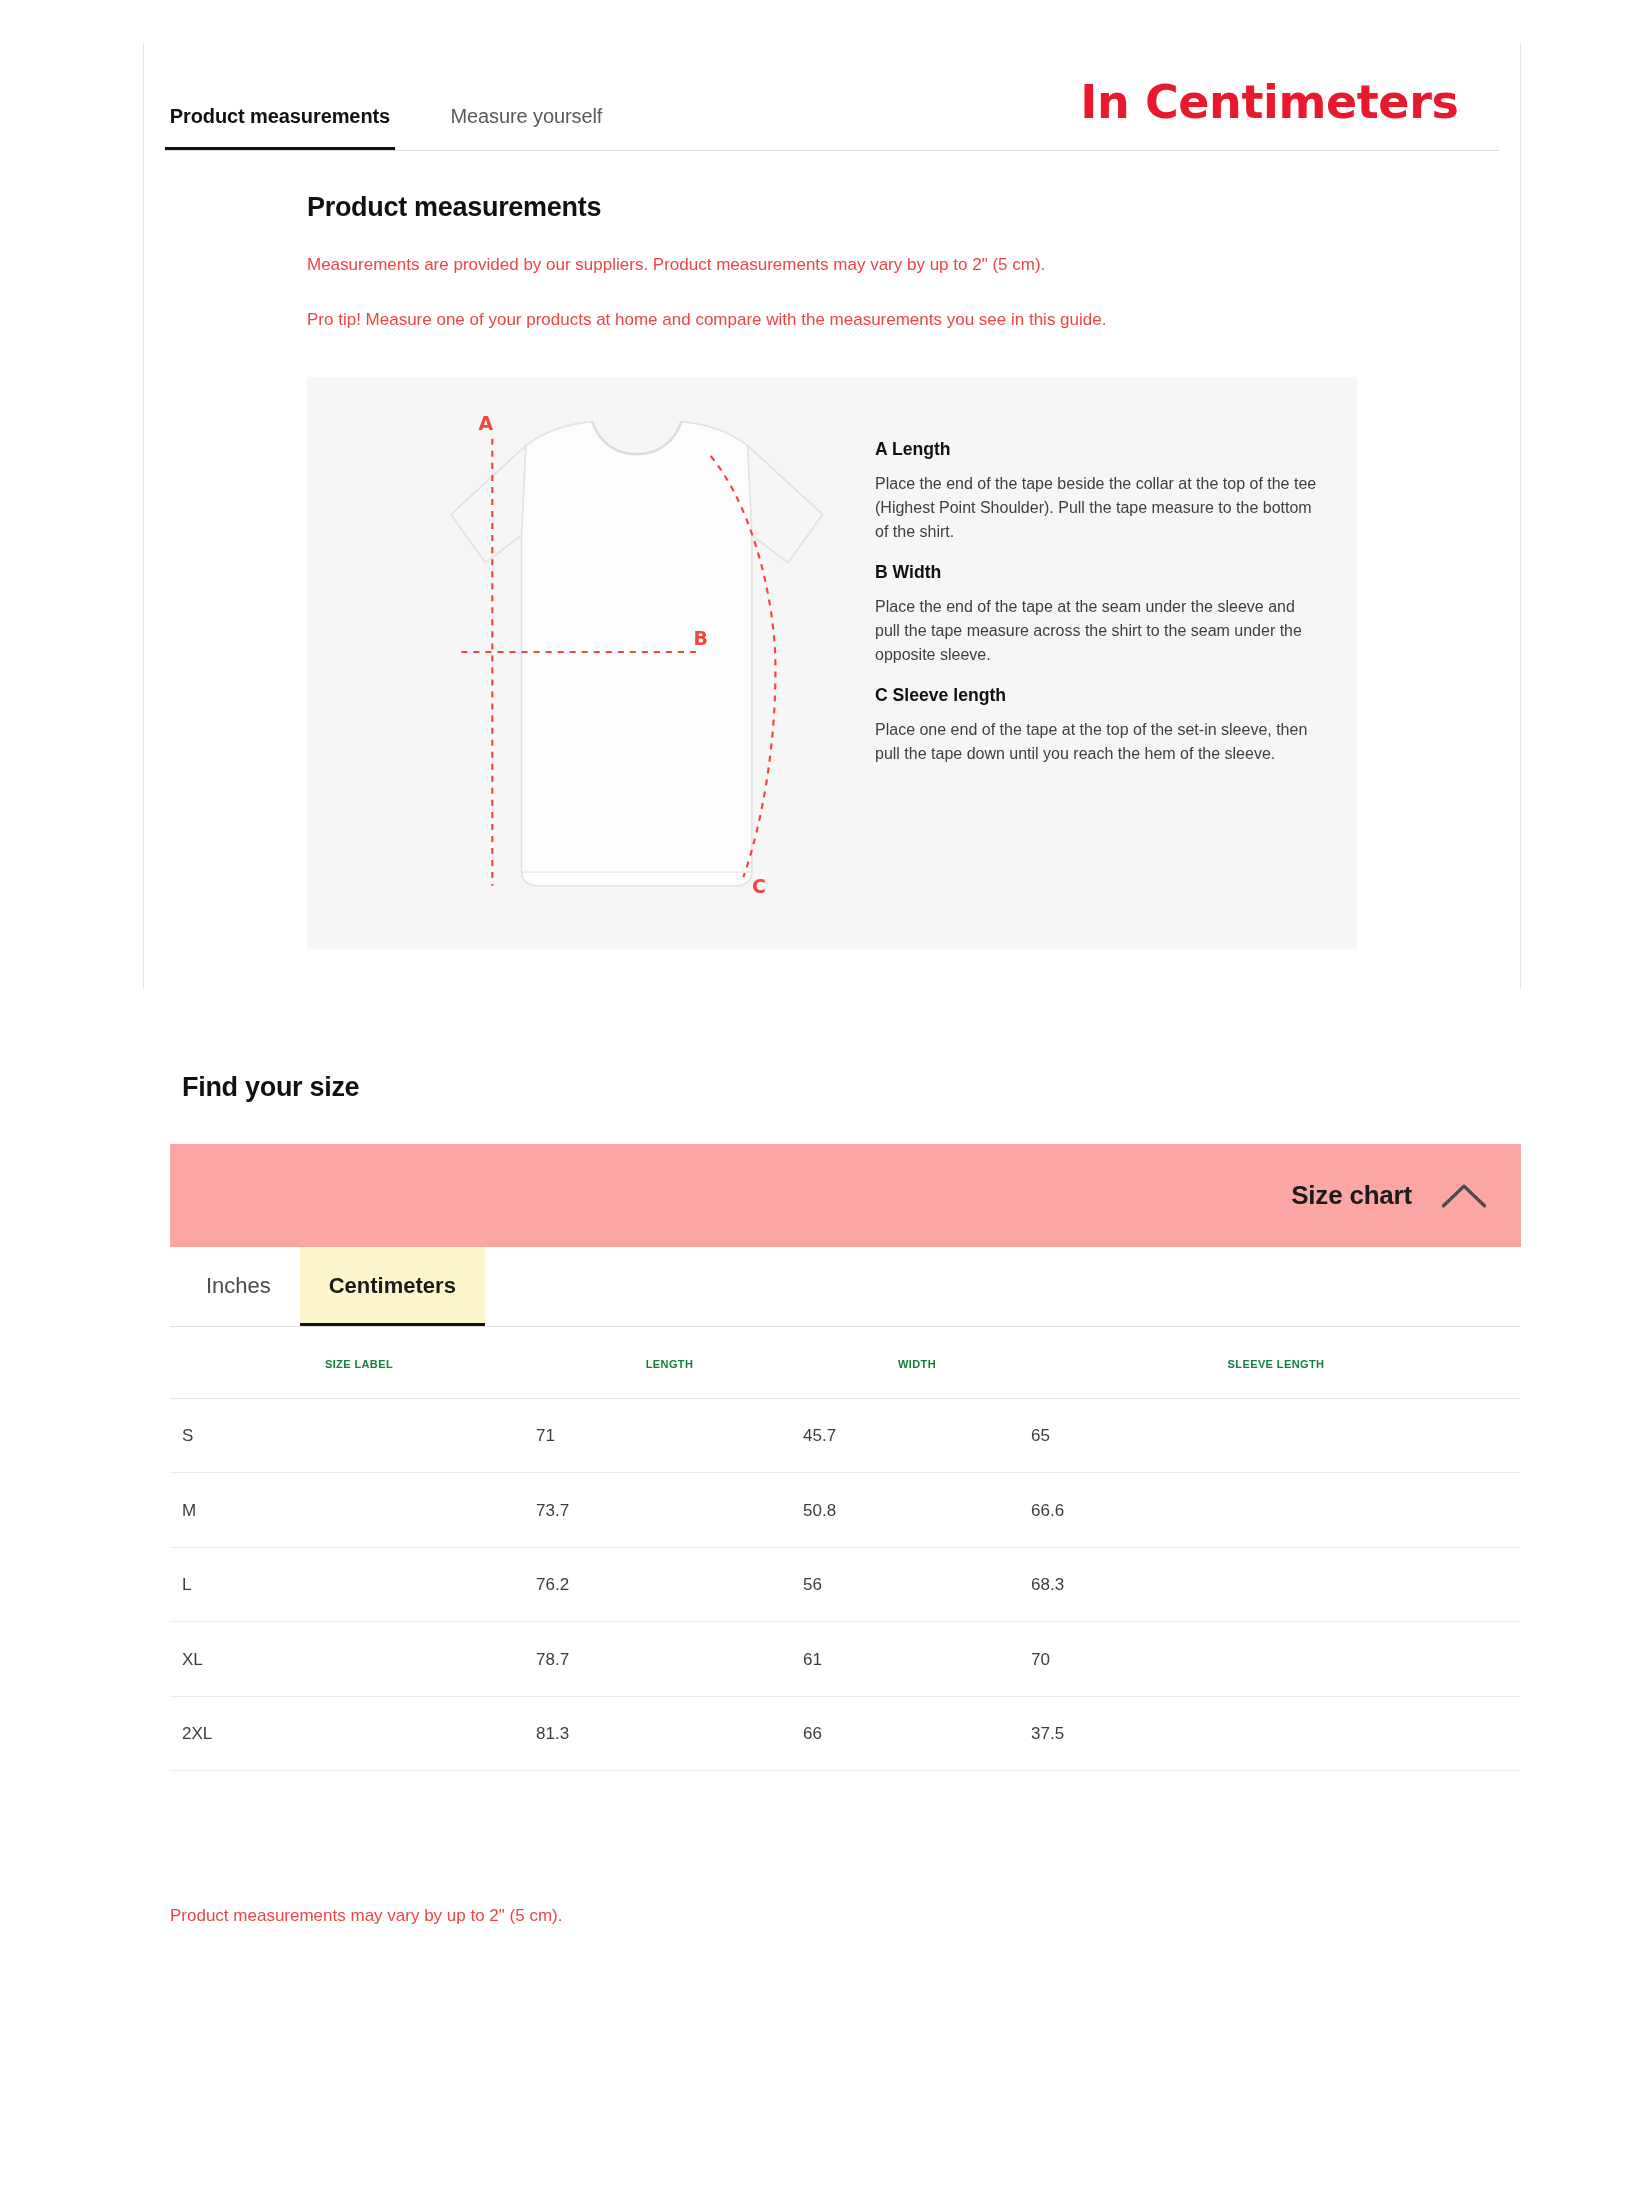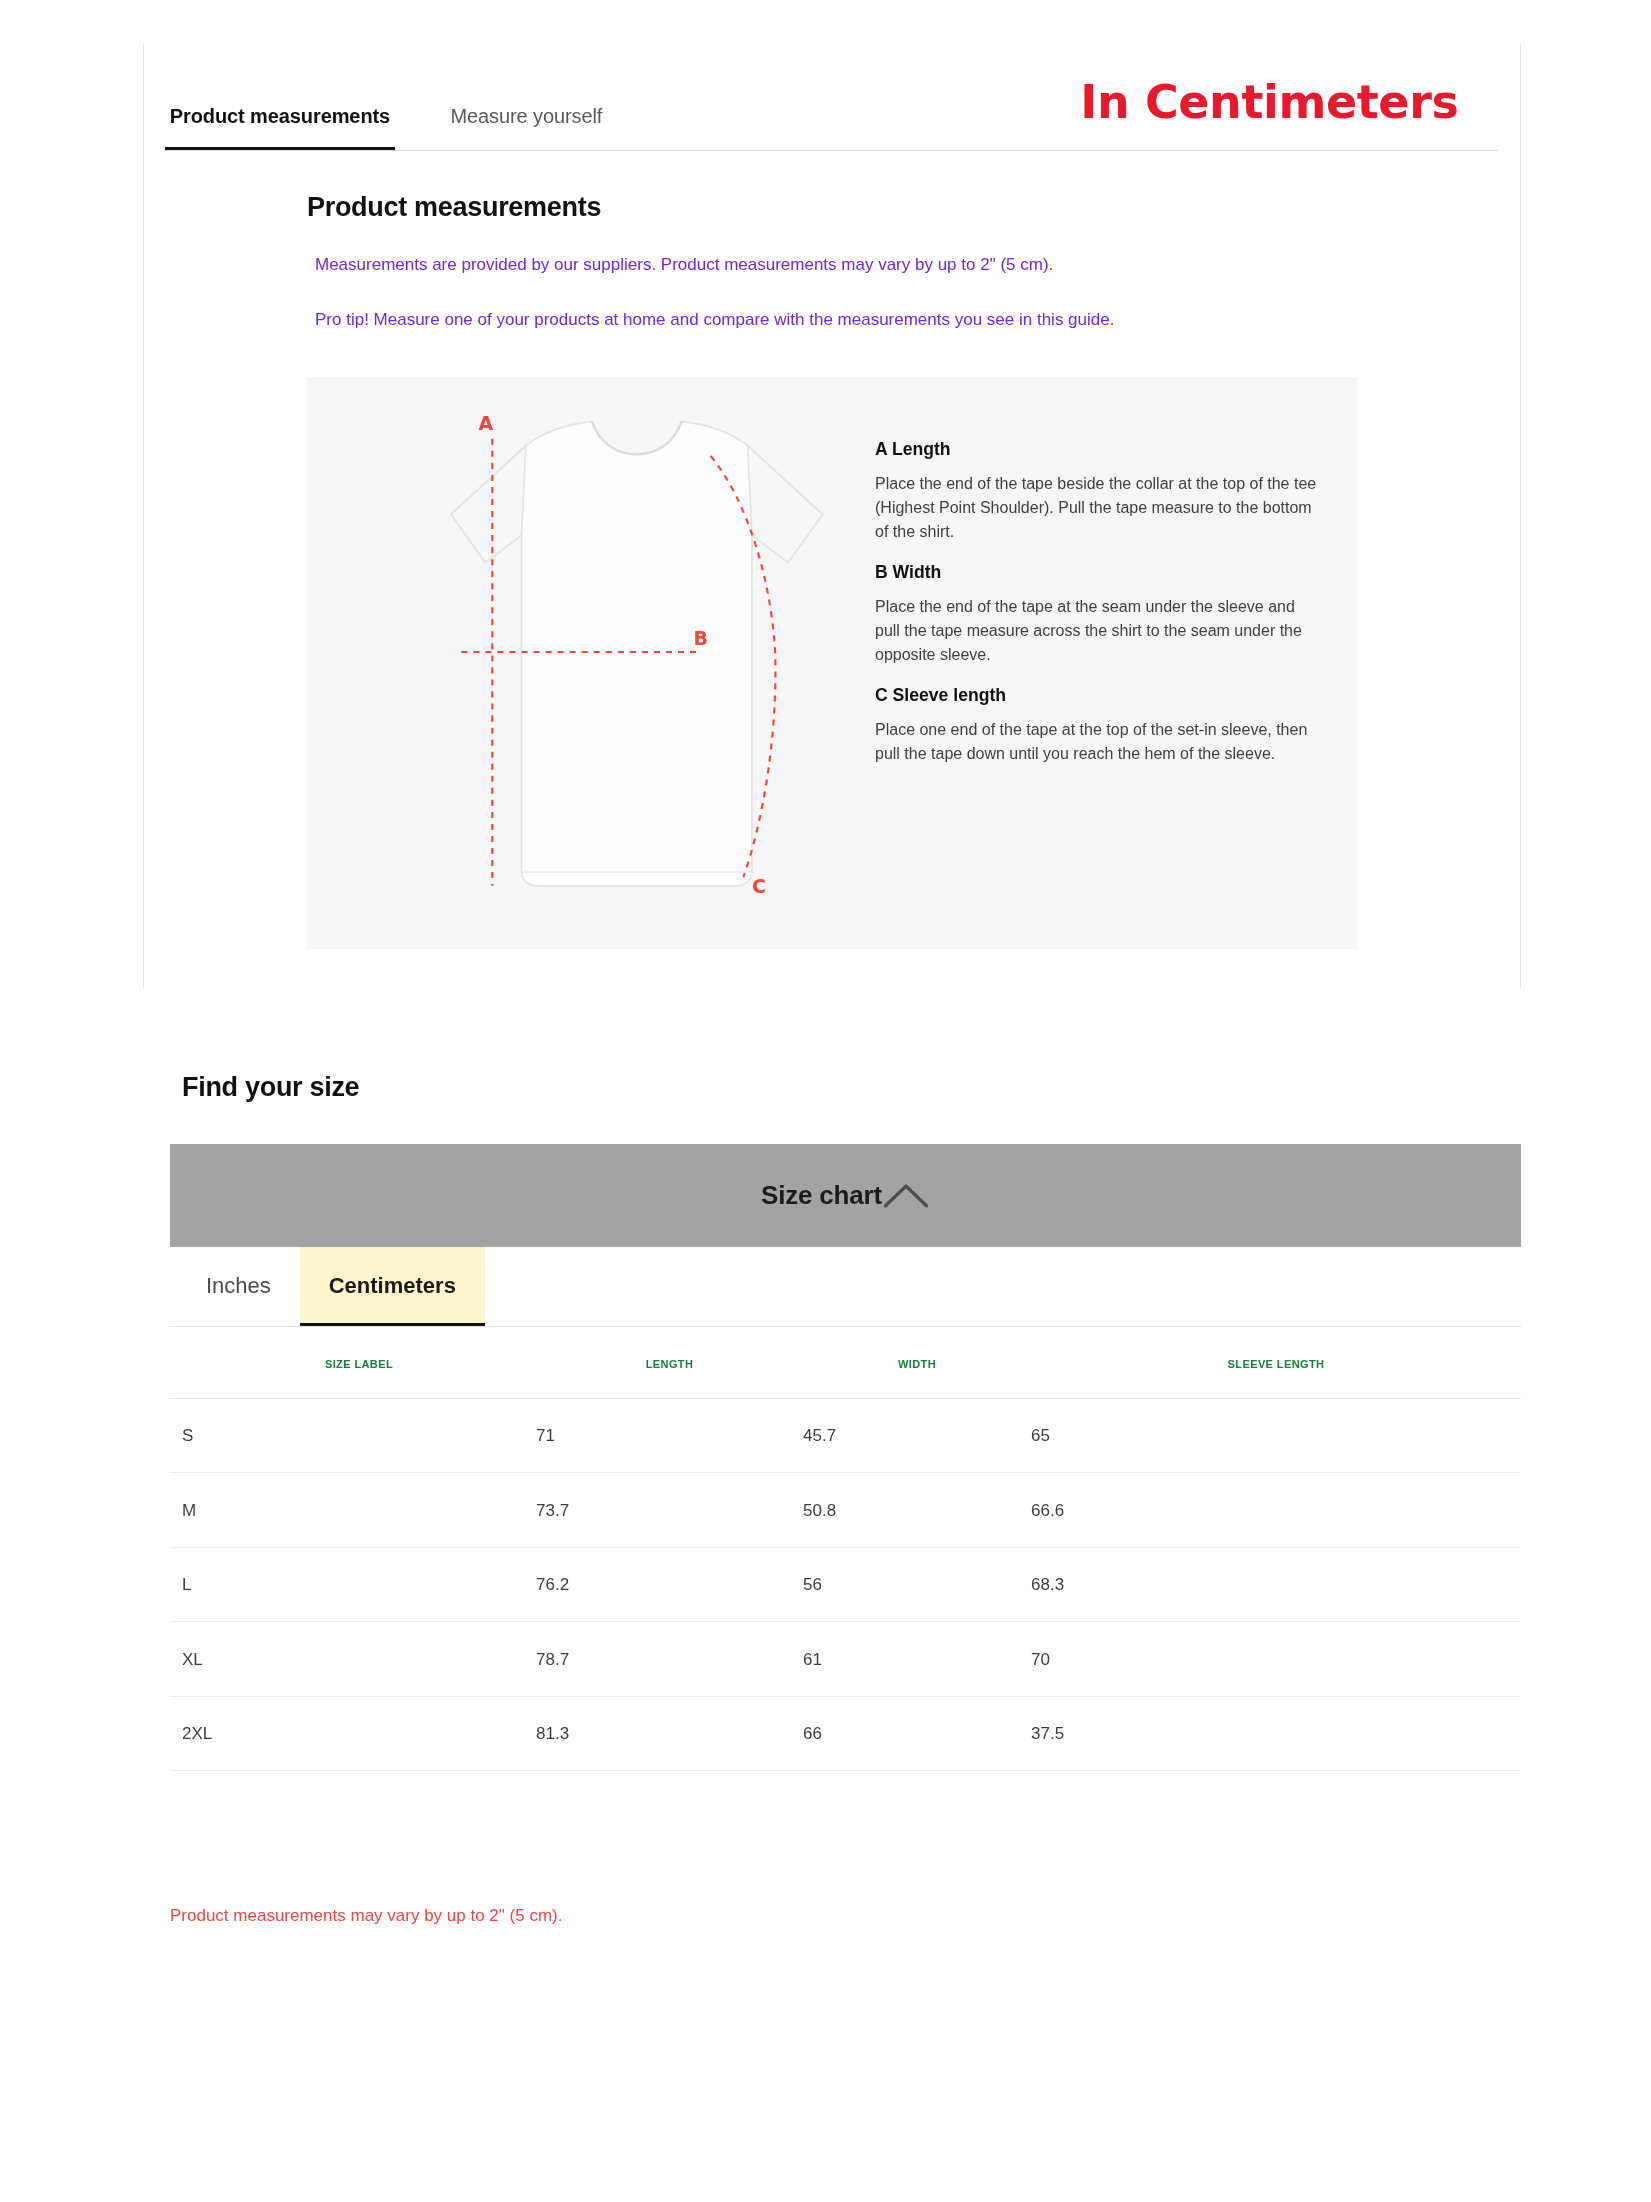--- a/index.html
+++ b/index.html
@@ -71,22 +71,22 @@
   h2.section-title {
     font-size: 27px;
     font-weight: bold;
     color: #111111;
     margin: 41px 0 0 0;
     letter-spacing: -0.3px;
   }
   p.para {
     font-size: 17px;
     line-height: 1.5;
-    color: #6d28d9;
-    margin: 29px 0 0 8px;
+    color: #ef4444;
+    margin: 29px 0 0 0;
   }
   
   .measure-panel {
     margin: 45px 0 0 0;
     background: #f6f6f6;
     display: flex;
     padding: 0;
     min-height: 572px;
     position: relative;
   }
@@ -125,26 +125,27 @@
     top: 1060px;
     letter-spacing: -0.3px;
   }
   .chart-card {
     position: absolute;
     left: 170px;
     top: 1144px;
     width: 1351px;
   }
   .chart-head {
-    background: #a3a3a3;
+    background: #fca5a5;
     height: 103px;
     display: flex;
     align-items: center;
-    justify-content: center;
+    justify-content: flex-end;
     padding: 0 33px 0 33px;
+    gap: 28px;
   }
   .chart-head-title {
     font-size: 26px;
     font-weight: bold;
     color: #1b1b1b;
     letter-spacing: -0.2px;
   }
   .chev { width: 48px; height: 29px; }
   .unit-tabs {
     display: flex;

